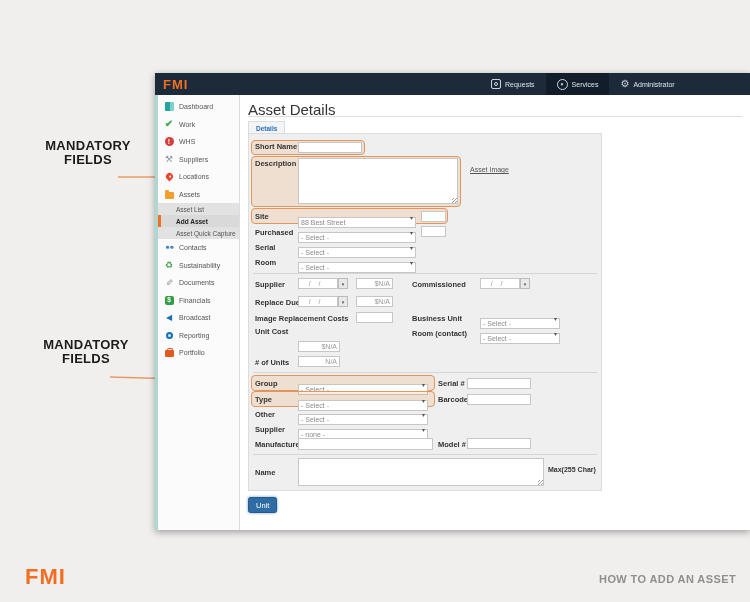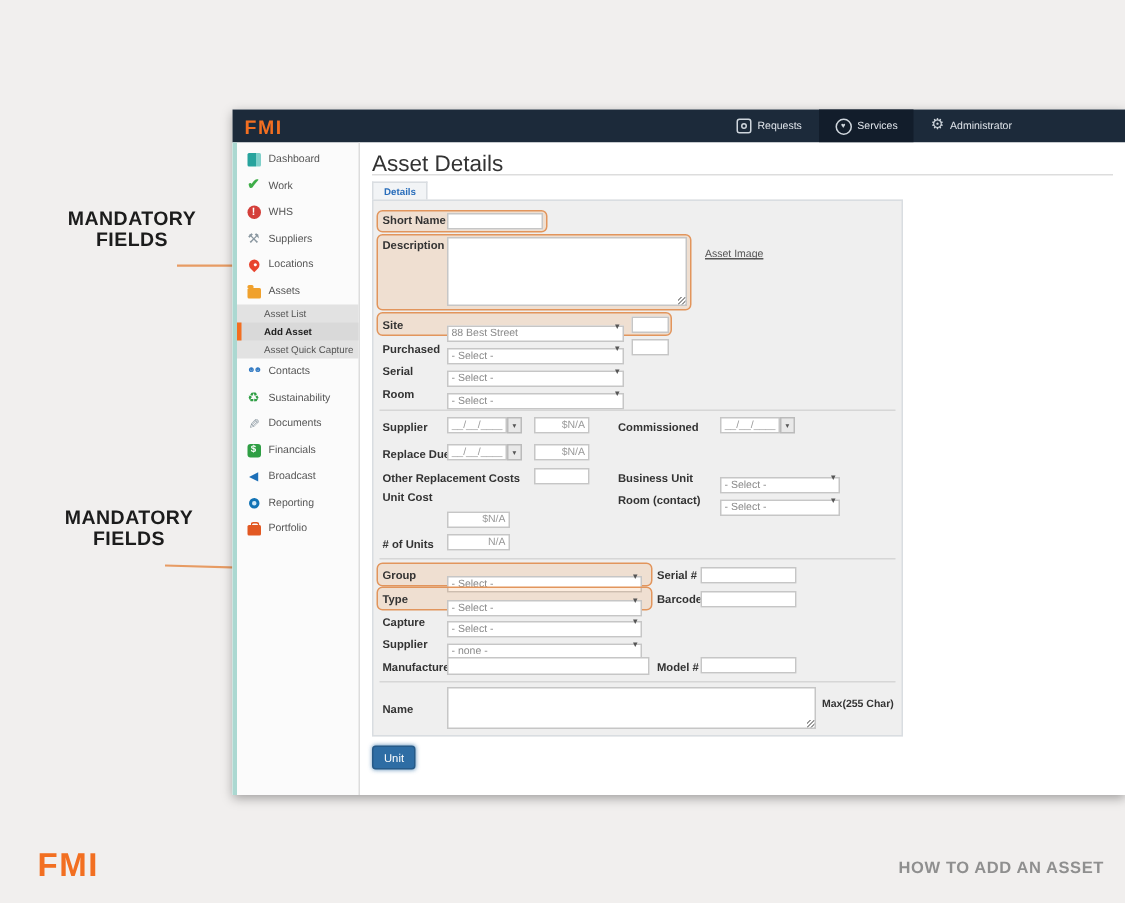--- a/index.html
+++ b/index.html
@@ -252,21 +252,21 @@
       <input class="money" style="left: 107px; top: 144px; width: 37px; height: 11px;" placeholder="$N/A">
       <span class="lbl" style="left:163px;top:146px;">Commissioned</span>
       <input style="left: 231px; top: 144px; width: 40px; height: 11px;" placeholder="__/__/____">
       <span class="date-btn" style="left:271px;top:144px;">▾</span>
 
       <span class="lbl" style="left:6px;top:164px;">Replace Due</span>
       <input style="left: 49px; top: 162px; width: 40px; height: 11px;" placeholder="__/__/____">
       <span class="date-btn" style="left:89px;top:162px;">▾</span>
       <input class="money" style="left: 107px; top: 162px; width: 37px; height: 11px;" placeholder="$N/A">
 
-      <span class="lbl" style="left:6px;top:180px;">Other Replacement Costs</span>
+      <span class="lbl" style="left:6px;top:180px;">Image Replacement Costs</span>
       <input style="left: 107px; top: 178px; width: 37px; height: 11px;">
       <span class="lbl" style="left:163px;top:180px;">Business Unit</span>
       <span class="sel" style="left:231px;top:178px;width:80px;height:11px;">
         <select><option>- Select -</option></select>
       </span>
 
       <span class="lbl" style="left:163px;top:195px;">Room (contact)</span>
       <span class="sel" style="left:231px;top:193px;width:80px;height:11px;">
         <select><option>- Select -</option></select>
       </span>
@@ -287,21 +287,21 @@
       <input style="left: 218px; top: 244px; width: 64px; height: 11px;">
 
       <div class="hl" style="left:2px;top:257px;width:184px;height:16px;"></div>
       <span class="lbl" style="left:6px;top:261px;">Type</span>
       <span class="sel" style="left:49px;top:260px;width:130px;height:11px;">
         <select><option>- Select -</option></select>
       </span>
       <span class="lbl" style="left:189px;top:261px;">Barcode #</span>
       <input style="left: 218px; top: 260px; width: 64px; height: 11px;">
 
-      <span class="lbl" style="left:6px;top:276px;">Capture</span>
+      <span class="lbl" style="left:6px;top:276px;">Other</span>
       <span class="sel" style="left:49px;top:274px;width:130px;height:11px;">
         <select><option>- Select -</option></select>
       </span>
 
       <span class="lbl" style="left:6px;top:291px;">Supplier</span>
       <span class="sel" style="left:49px;top:289px;width:130px;height:11px;">
         <select><option>- none -</option></select>
       </span>
 
       <span class="lbl" style="left:6px;top:306px;">Manufacturer</span>

